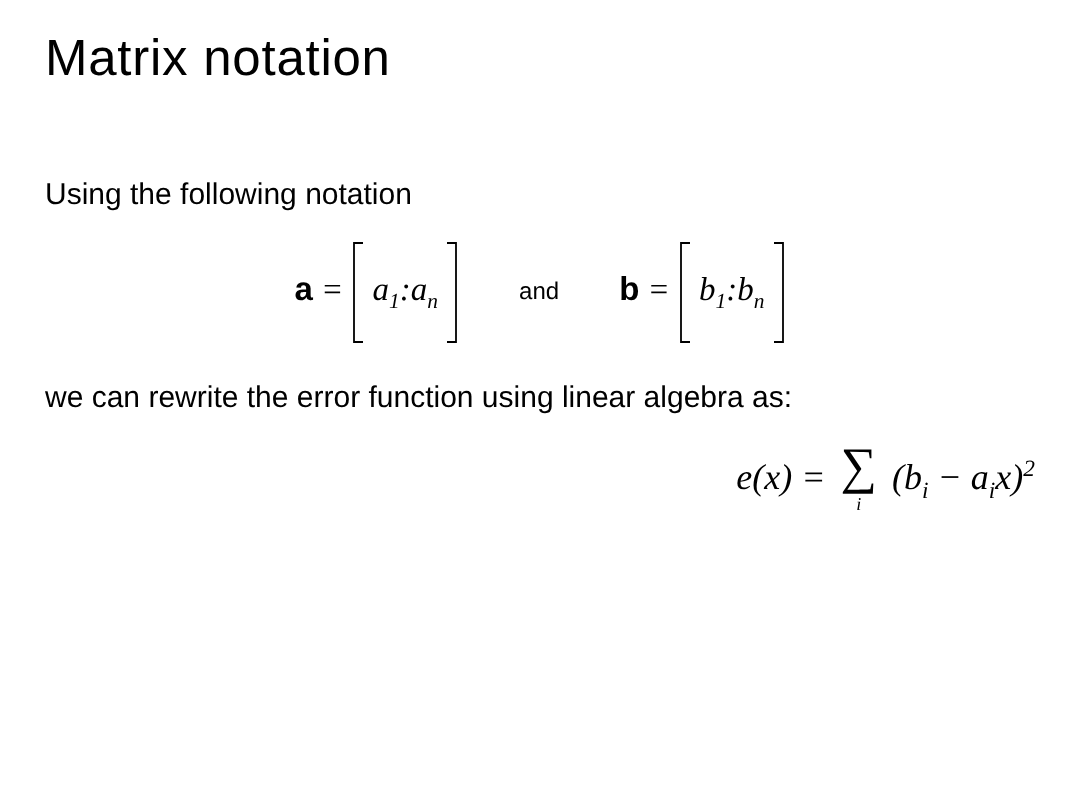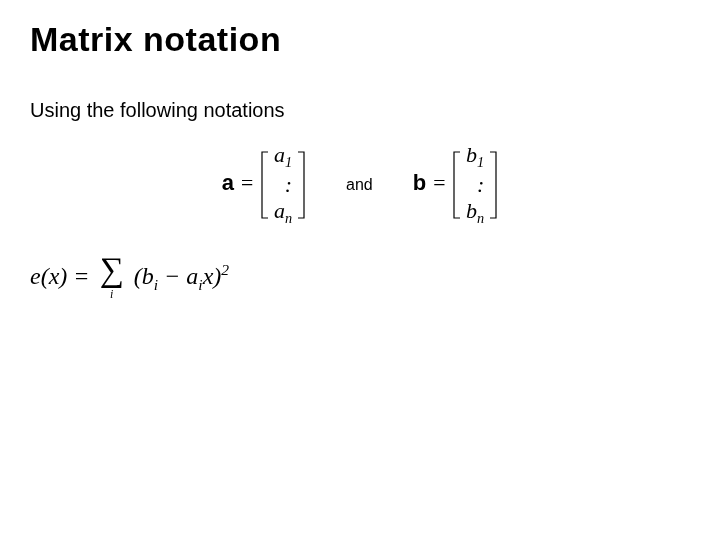--- a/index.html
+++ b/index.html
@@ -13,23 +13,23 @@
     overflow: hidden;
   }
   .slide {
     padding: 20px 30px 0 30px;
     box-sizing: border-box;
     width: 100%;
     height: 100%;
   }
   .title {
     font-size: 34px;
-    font-weight: 700;
+    font-weight: 400;
     color: #000;
-    margin: 0 0 40px 0;
+    margin: 0 0 60px 0;
     letter-spacing: 0.5px;
   }
   .body-text {
     font-size: 20px;
     color: #000;
     margin: 0 0 18px 0;
   }
   .notation-row {
     display: flex;
     align-items: center;
@@ -47,32 +47,32 @@
     stroke-width: 1.2;
     fill: none;
   }
   .col-vec {
     display: inline-flex;
     align-items: center;
     vertical-align: middle;
   }
   .col-entries {
     display: flex;
-    flex-direction: column;
-    align-items: flex-end;
+    flex-direction: row;
+    align-items: flex-start;
     padding: 2px 4px;
     line-height: 1.2;
   }
   .and-text {
     font-family: Verdana, Arial, sans-serif;
     font-size: 16px;
     font-style: normal;
   }
   .eq-block {
-    text-align: left;
+    text-align: right;
     margin: 10px auto 14px auto;
   }
   .eq-line {
     font-family: 'Times New Roman', Times, serif;
     font-size: 24px;
     font-style: italic;
     line-height: 1.6;
     margin: 6px 0;
   }
   .sub {
@@ -139,21 +139,21 @@
     border-left:1.5px solid #000;
   }
 </style>
 </head>
 <body>
 
 <div class="slide">
 
   <h1 class="title">Matrix notation</h1>
 
-  <p class="body-text">Using the following notations</p>
+  <p class="body-text">Using the following notation</p>
 
   <div class="notation-row">
     <span class="math">
       <span class="boldvar">a</span>
       <span>=</span>
       <span class="col-vec">
         <svg class="bracket-svg" width="10" height="70">
             <path d="M8 2 H2 V68 H8"></path>
           </svg>
         <span class="col-entries">
@@ -181,20 +181,21 @@
           <span>:</span>
           <span><span>b</span><span class="sub">n</span></span>
         </span>
         <svg class="bracket-svg" width="10" height="70">
             <path d="M2 2 H8 V68 H2"></path>
           </svg>
       </span>
     </span>
   </div>
 
+  <p class="body-text">we can rewrite the error function using linear algebra as:</p>
 
   <div class="eq-block">
 
     <div class="eq-line">
       <span>e</span><span>(</span><span>x</span><span>)</span>
       <span>=</span>
       <span class="sum-wrap">
         <span class="sum-sign">∑</span>
         <span class="sum-sub">i</span>
       </span>

